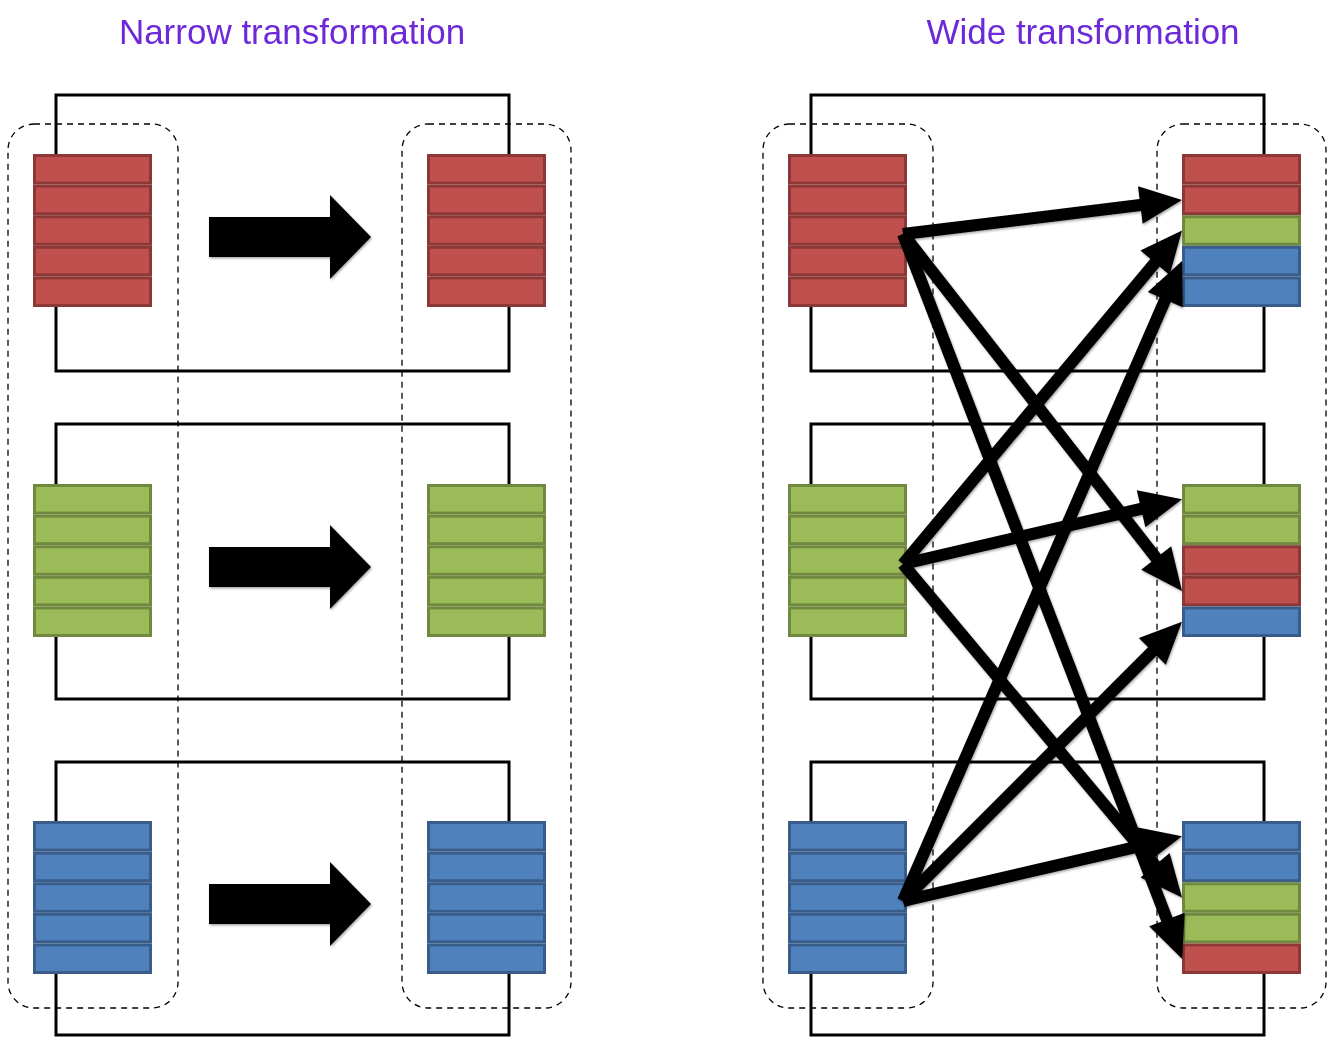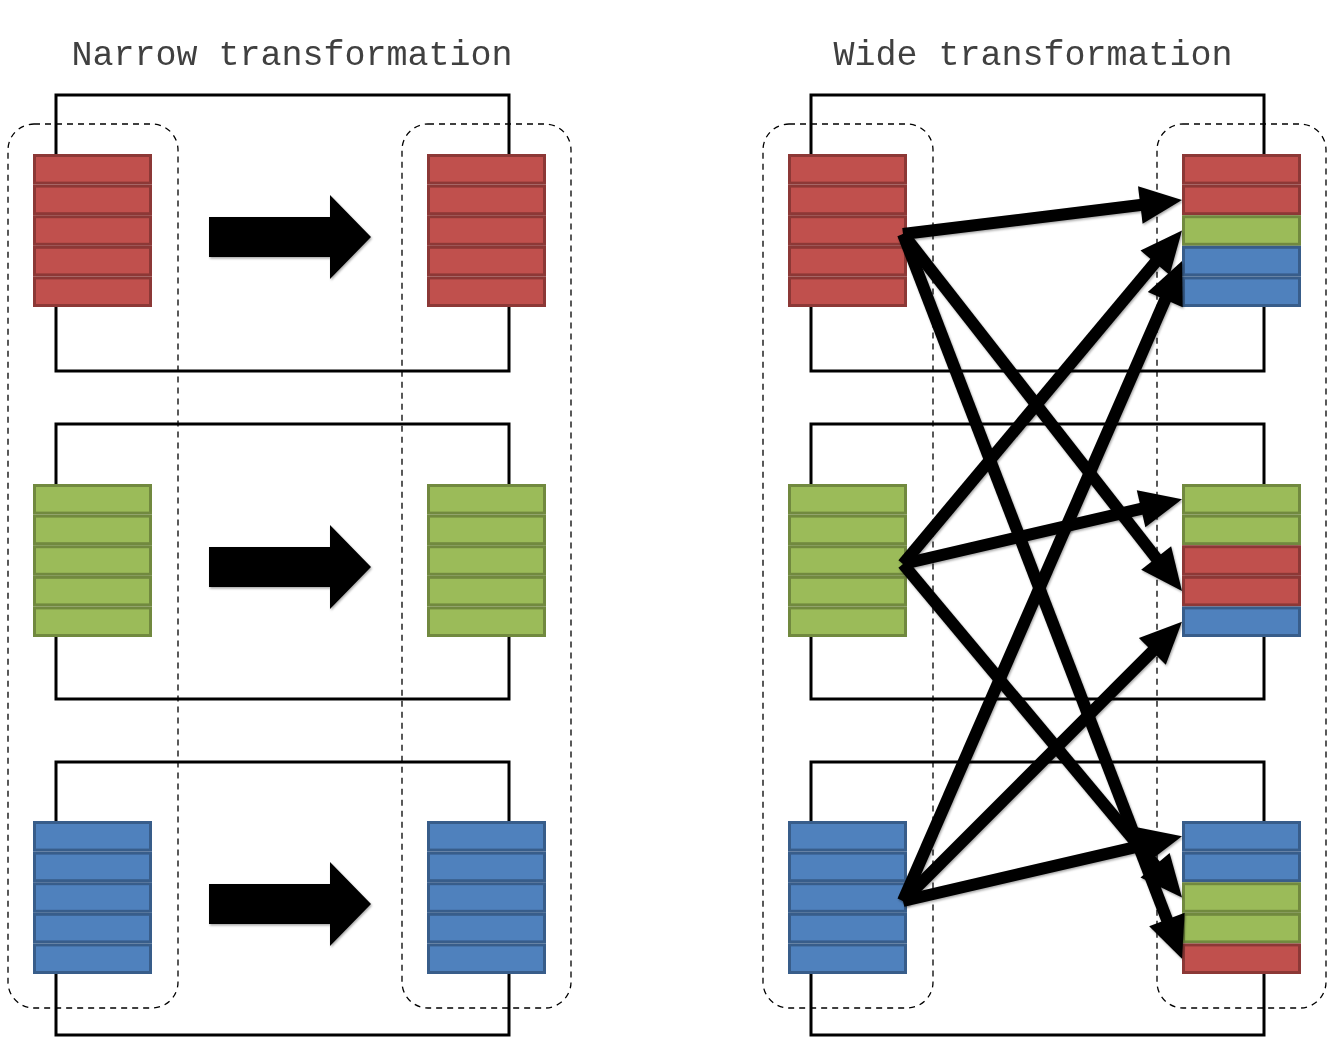--- a/index.html
+++ b/index.html
@@ -1,25 +1,24 @@
 <!DOCTYPE html>
 <html><head>
 <meta charset="utf-8">
 <style>
   html, body { margin: 0; padding: 0; background: #ffffff; }
   body { width: 1334px; height: 1040px; position: relative; overflow: hidden; }
   .title {
     position: absolute; top: 12px;
-    font-family: Liberation Mono, monospace;
-    font-size: 35px; color: #404040; white-space: nowrap;
+    font-family: Liberation Sans, sans-serif;
+    font-size: 35px; color: #6d28d9; white-space: nowrap;
     transform: translateX(-50%);
-    margin-top: 24px;
   }
   #title-narrow { left: 292px; }
-  #title-wide { left: 1033px; }
+  #title-wide { left: 1083px; }
   svg { position: absolute; left: 0; top: 0; }
 </style>
 </head>
 <body>
 
 <div id="title-narrow" class="title">Narrow transformation</div>
 <div id="title-wide" class="title">Wide transformation</div>
 
 <svg id="diagram" width="1334" height="1040" viewBox="0 0 1334 1040">
   <defs>

